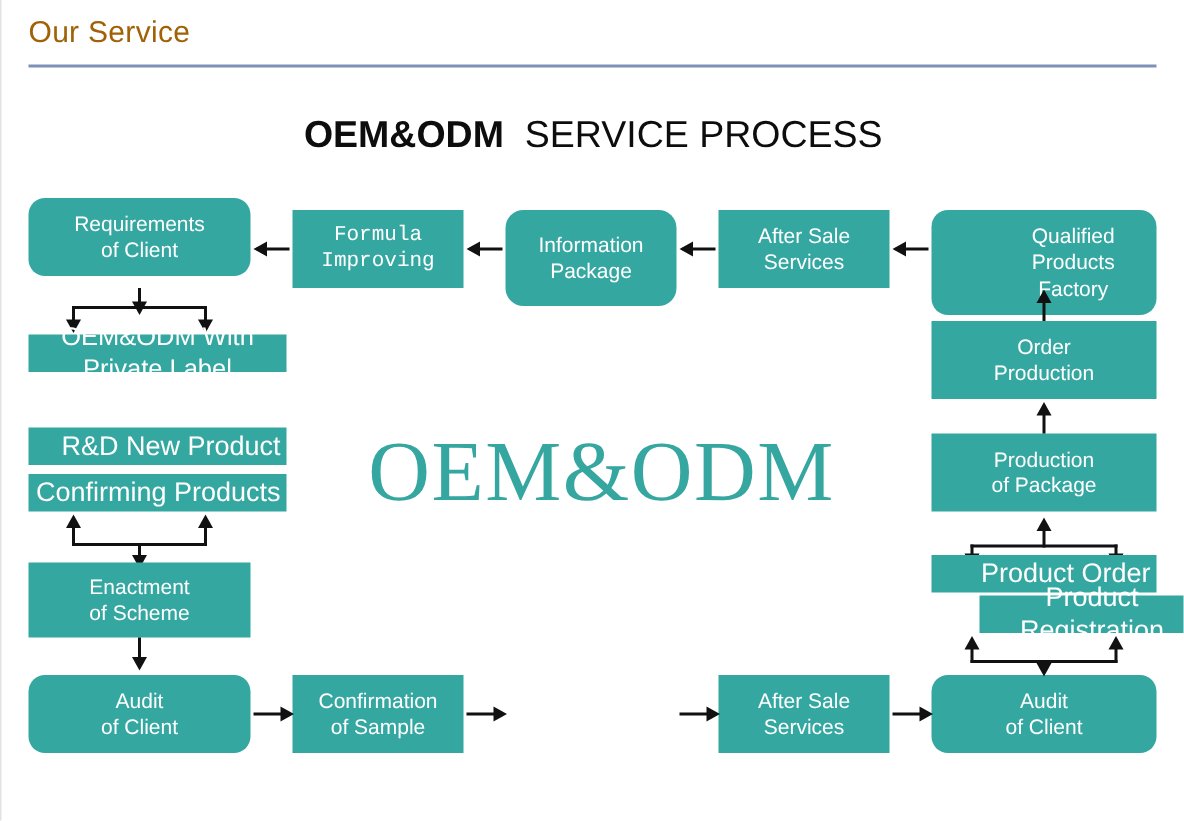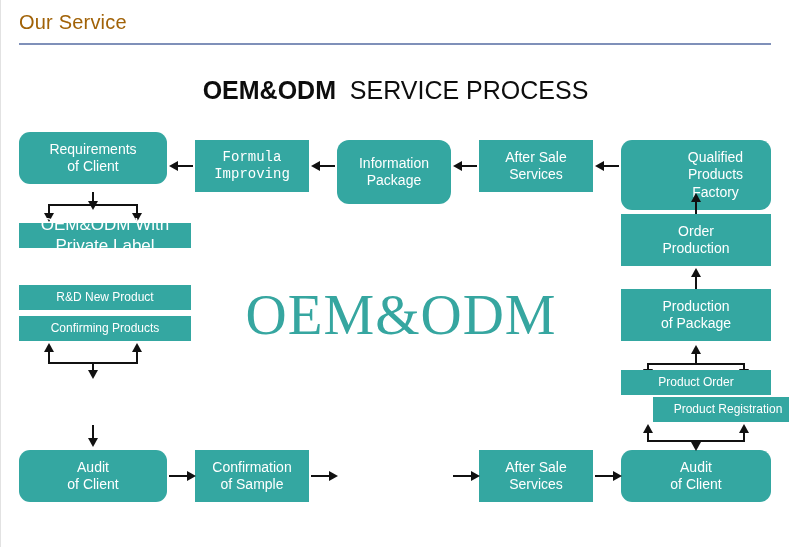--- a/index.html
+++ b/index.html
@@ -86,21 +86,21 @@
     display: flex;
     align-items: center;
     justify-content: center;
     text-align: center;
     box-sizing: border-box;
     line-height: 1.22;
     font-size: 14px;
   }
   .box.rounded { border-radius: 11px; }
   .box.small { font-size: 17px; }
-  .box.med { font-size: 12px; }
+  .box.med { font-size: 18px; justify-content: flex-end; }
   .box .lbl { display: block; padding: 0 4px; }
 
   
   .ln {
     position: absolute;
     background: #111111;
   }
   .lnh { height: 2px; }
   .lnv { width: 2px; }
 
@@ -211,20 +211,26 @@
   </div>
 
   <div class="ln lnv" style="left:47px;  top:351px; width:2px; height:13px;"></div>
   <div class="ln lnv" style="left:135px; top:351px; width:2px; height:13px;"></div>
   <div class="arrow up" style="left:43px;  top:343px;"></div>
   <div class="arrow up" style="left:131px; top:343px;"></div>
   <div class="ln lnh" style="left:47px;  top:362px; width:90px;"></div>
   <div class="ln lnv" style="left:91px;  top:362px; width:2px; height:11px;"></div>
   <div class="arrow down" style="left:87px; top:370px;"></div>
 
+  <div class="box" style="left:18px; top:375px; width:148px; height:50px;">
+    <span class="lbl">
+      <span>Enactment</span><br>
+      <span>of Scheme</span>
+    </span>
+  </div>
 
   <div class="ln lnv" style="left:91px; top:425px; width:2px; height:16px;"></div>
   <div class="arrow down" style="left:87px; top:438px;"></div>
 
   <div class="box rounded" style="left:18px; top:450px; width:148px; height:52px;">
     <span class="lbl">
       <span>Audit</span><br>
       <span>of Client</span>
     </span>
   </div>

